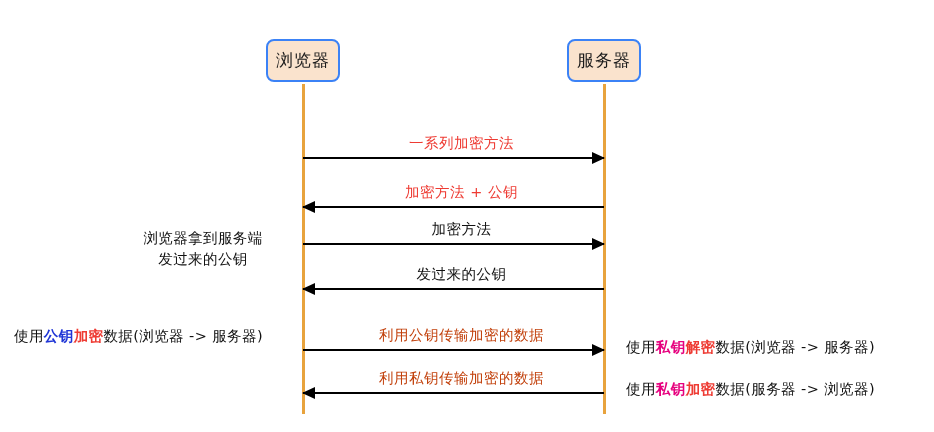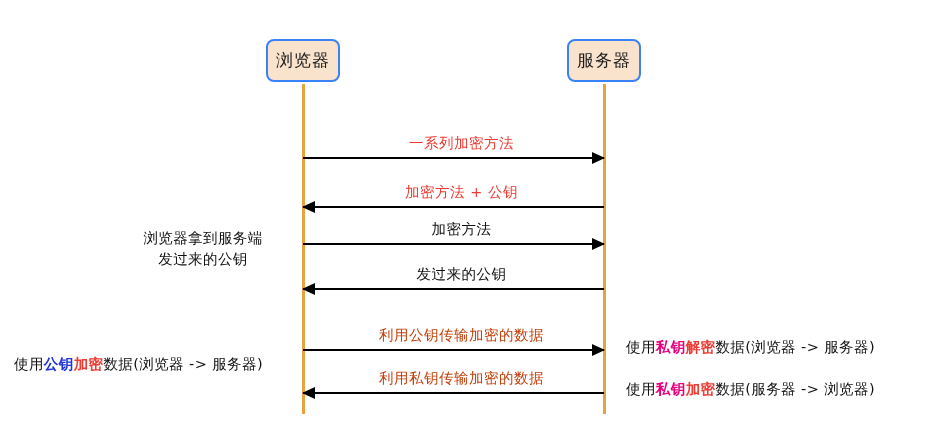--- a/index.html
+++ b/index.html
@@ -122,21 +122,21 @@
     color: #111111;
     white-space: nowrap;
     letter-spacing: 0.4px;
   }
   #note-public-key {
     left: 118px;
     top: 228px;
     width: 170px;
     text-align: center;
   }
-  #note-left-1 { left: 14px;  top: 354px; }
+  #note-left-1 { left: 14px;  top: 326px; }
   #note-left-2 { left: 14px;  top: 379px; }
   #note-right-1 { left: 626px; top: 337px; }
   #note-right-2 { left: 626px; top: 379px; }
 
   .seg { white-space: nowrap; }
 </style>
 </head>
 <body>
 
 <div id="diagram">

